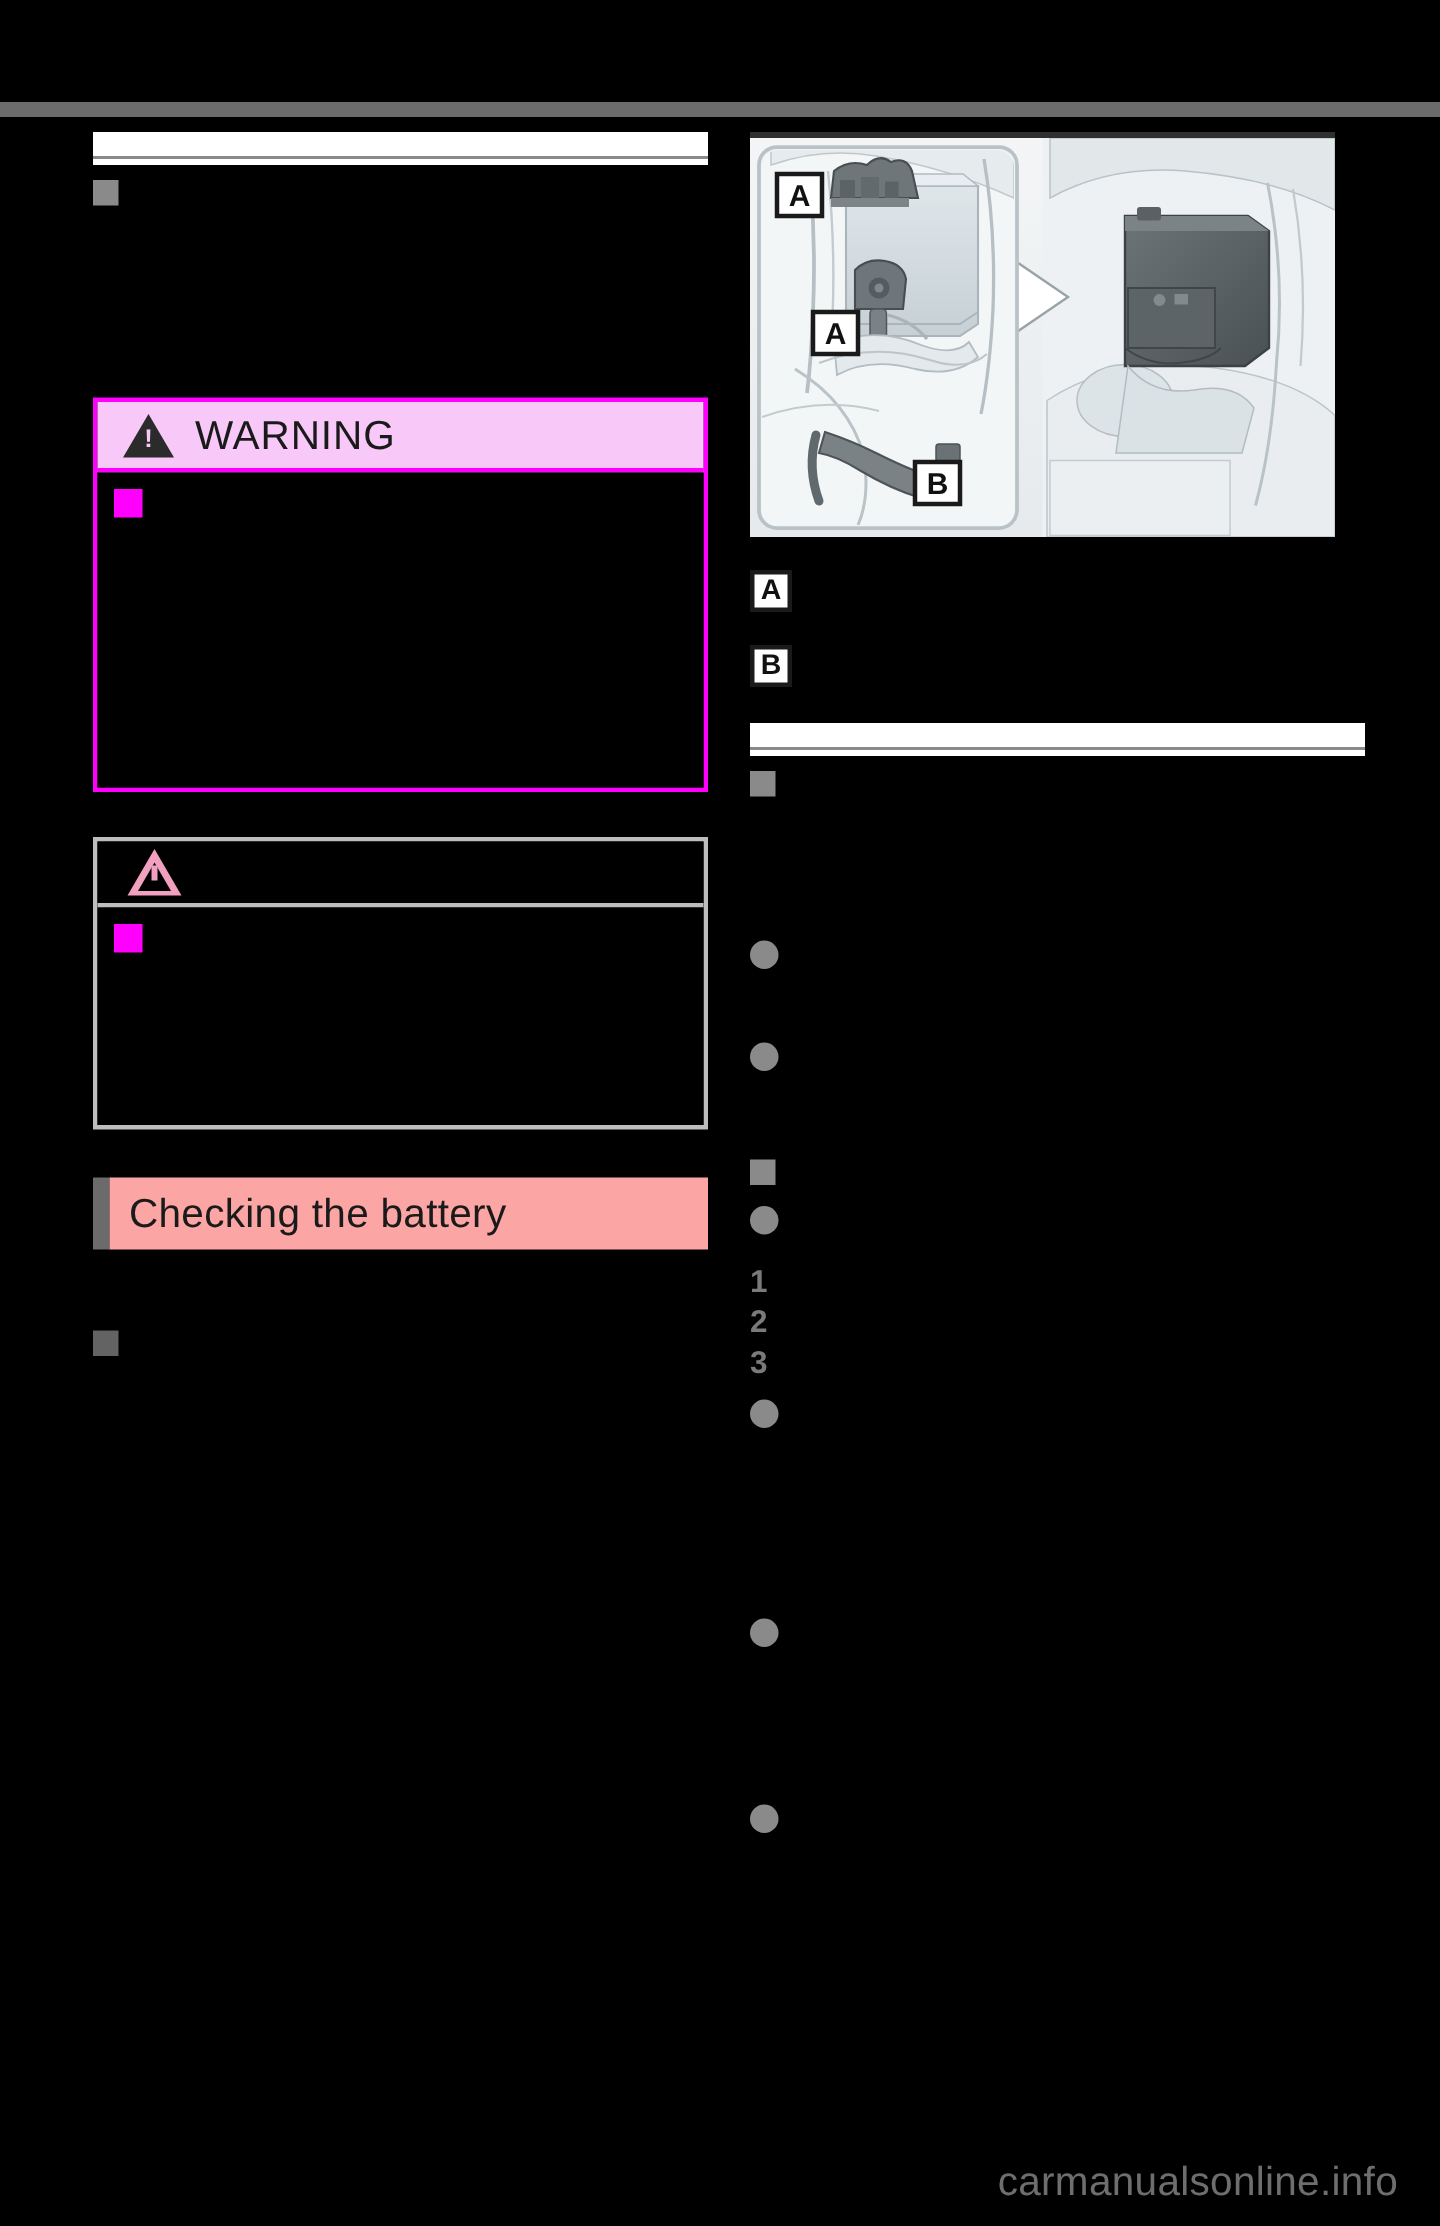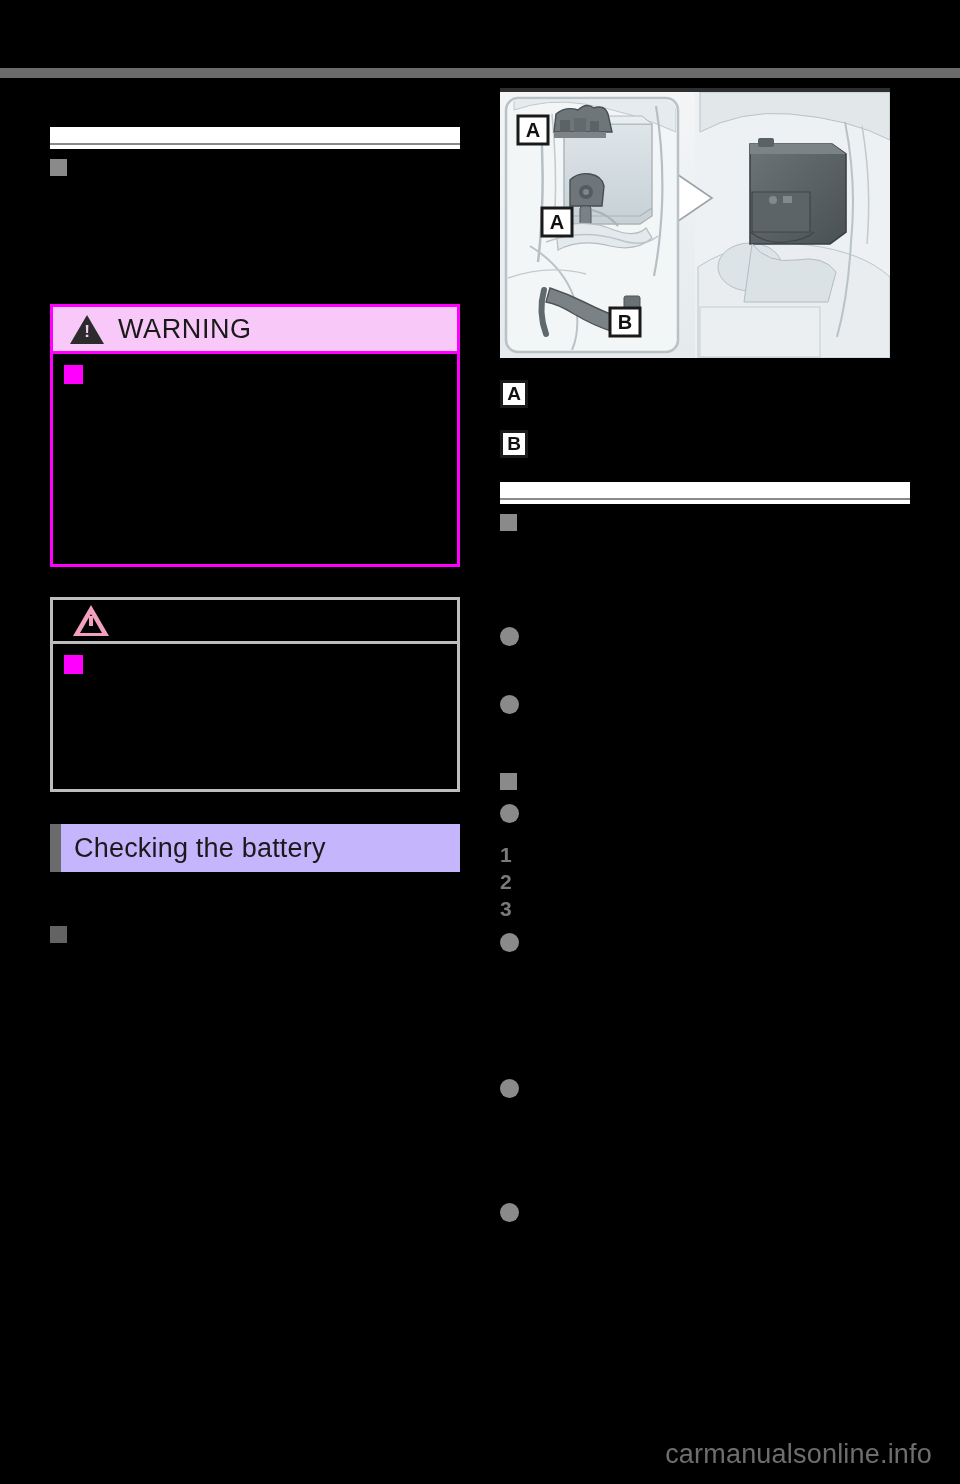--- a/index.html
+++ b/index.html
@@ -11,21 +11,21 @@
   }
 
   
   .top-band{
     position:absolute; left:0; top:68px; width:960px; height:10px;
     background:#6b6b6b;
   }
 
   
   .col{ position:absolute; top:88px; width:410px; }
-  .col-left{ left:50px;margin-top:39px; }
+  .col-left{ left:62px; }
   .col-right{ left:500px; }
 
   
   .sec-rule{
     background:#fff; height:22px; width:410px; position:relative;
   }
   .sec-rule:after{
     content:""; position:absolute; left:0; right:0; bottom:4px;
     height:2px; background:#8a8a8a;
   }
@@ -96,21 +96,21 @@
   }
   .notice-body{ background:#000; padding:11px 0 11px 11px; min-height:145px; }
   .notice-body .bsq{ width:19px;height:19px;background:#ff00ff; }
 
   
   .sec-head{
     display:flex; align-items:stretch; margin-top:32px; height:48px;
   }
   .sec-head .bar{ width:11px; background:#6b6b6b; flex:none; }
   .sec-head .plate{
-    flex:1; background:#c4b5fd; display:flex; align-items:center;
+    flex:1; background:#fca5a5; display:flex; align-items:center;
     padding-left:13px;
   }
   .sec-head .plate span{
     font-size:27px; color:#1a1a1a; letter-spacing:.2px;
   }
 
   
   .figure{
     width:390px; height:270px; background:#eceff0;
     border-top:4px solid #2f2f2f; position:relative; overflow:hidden;

